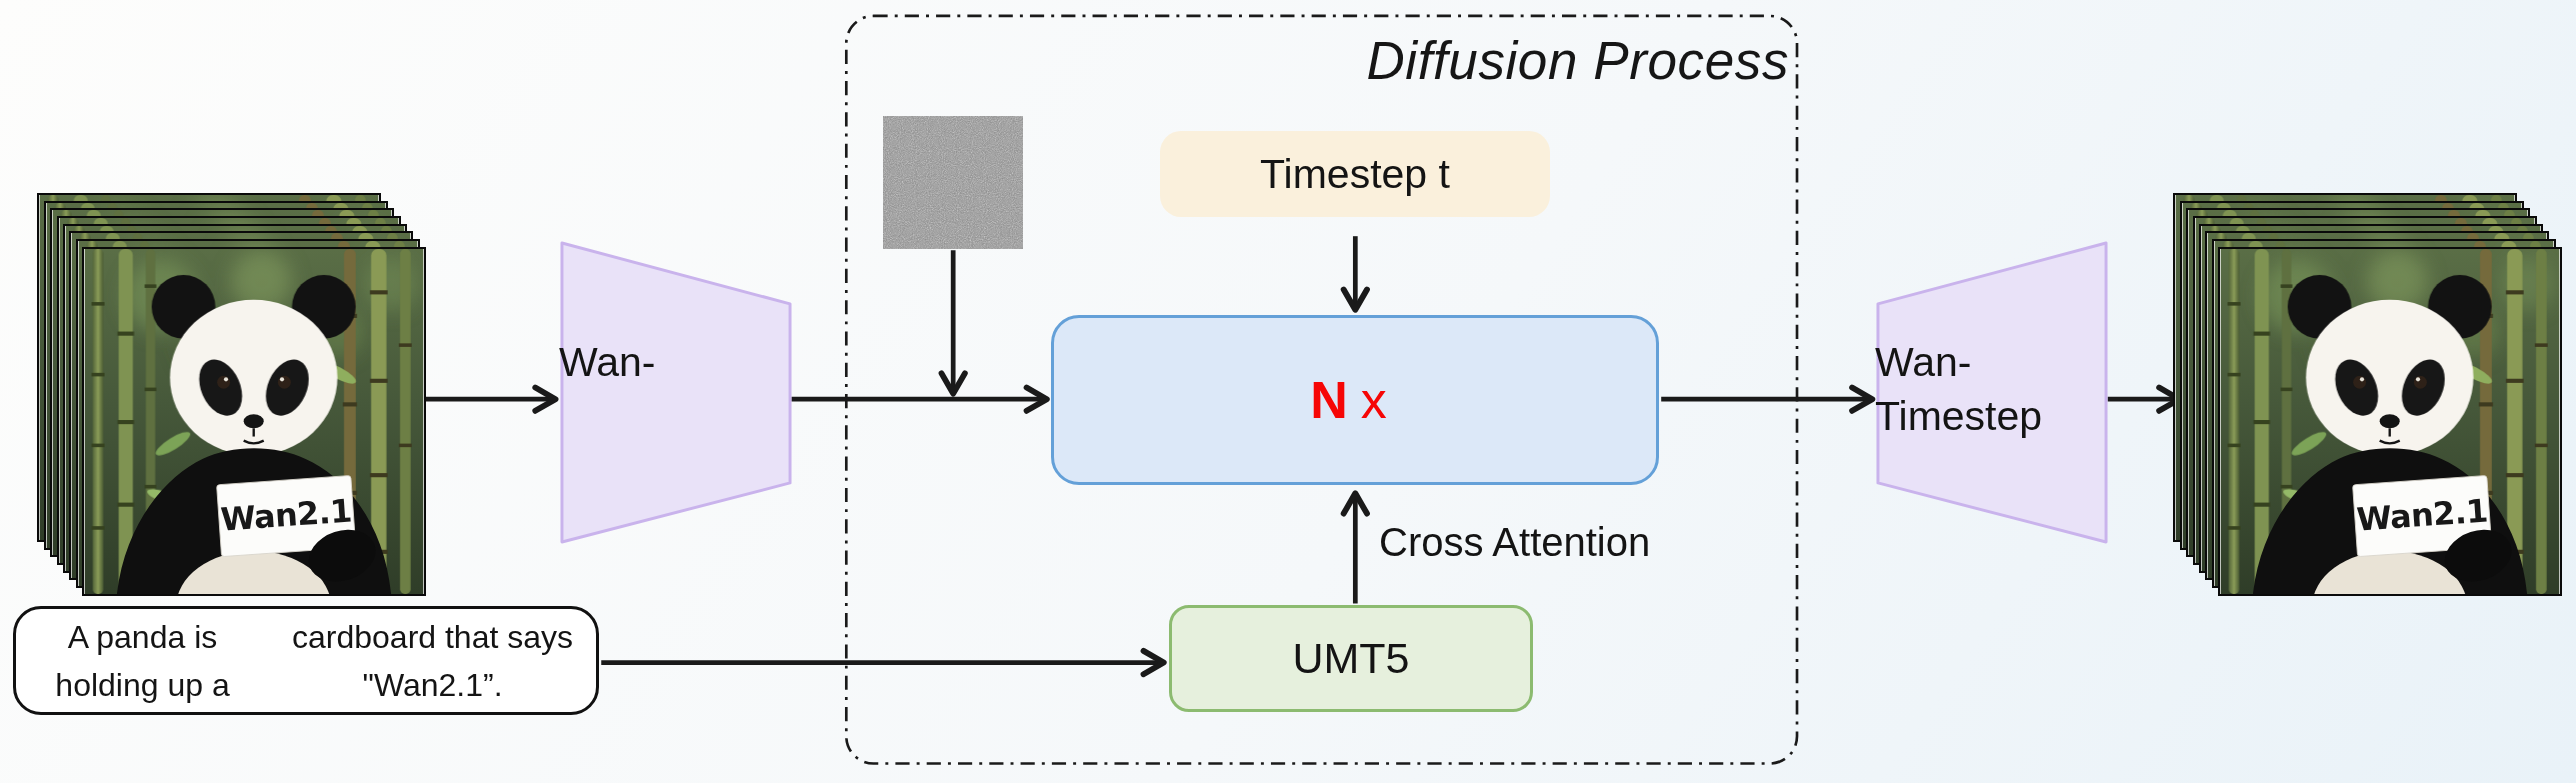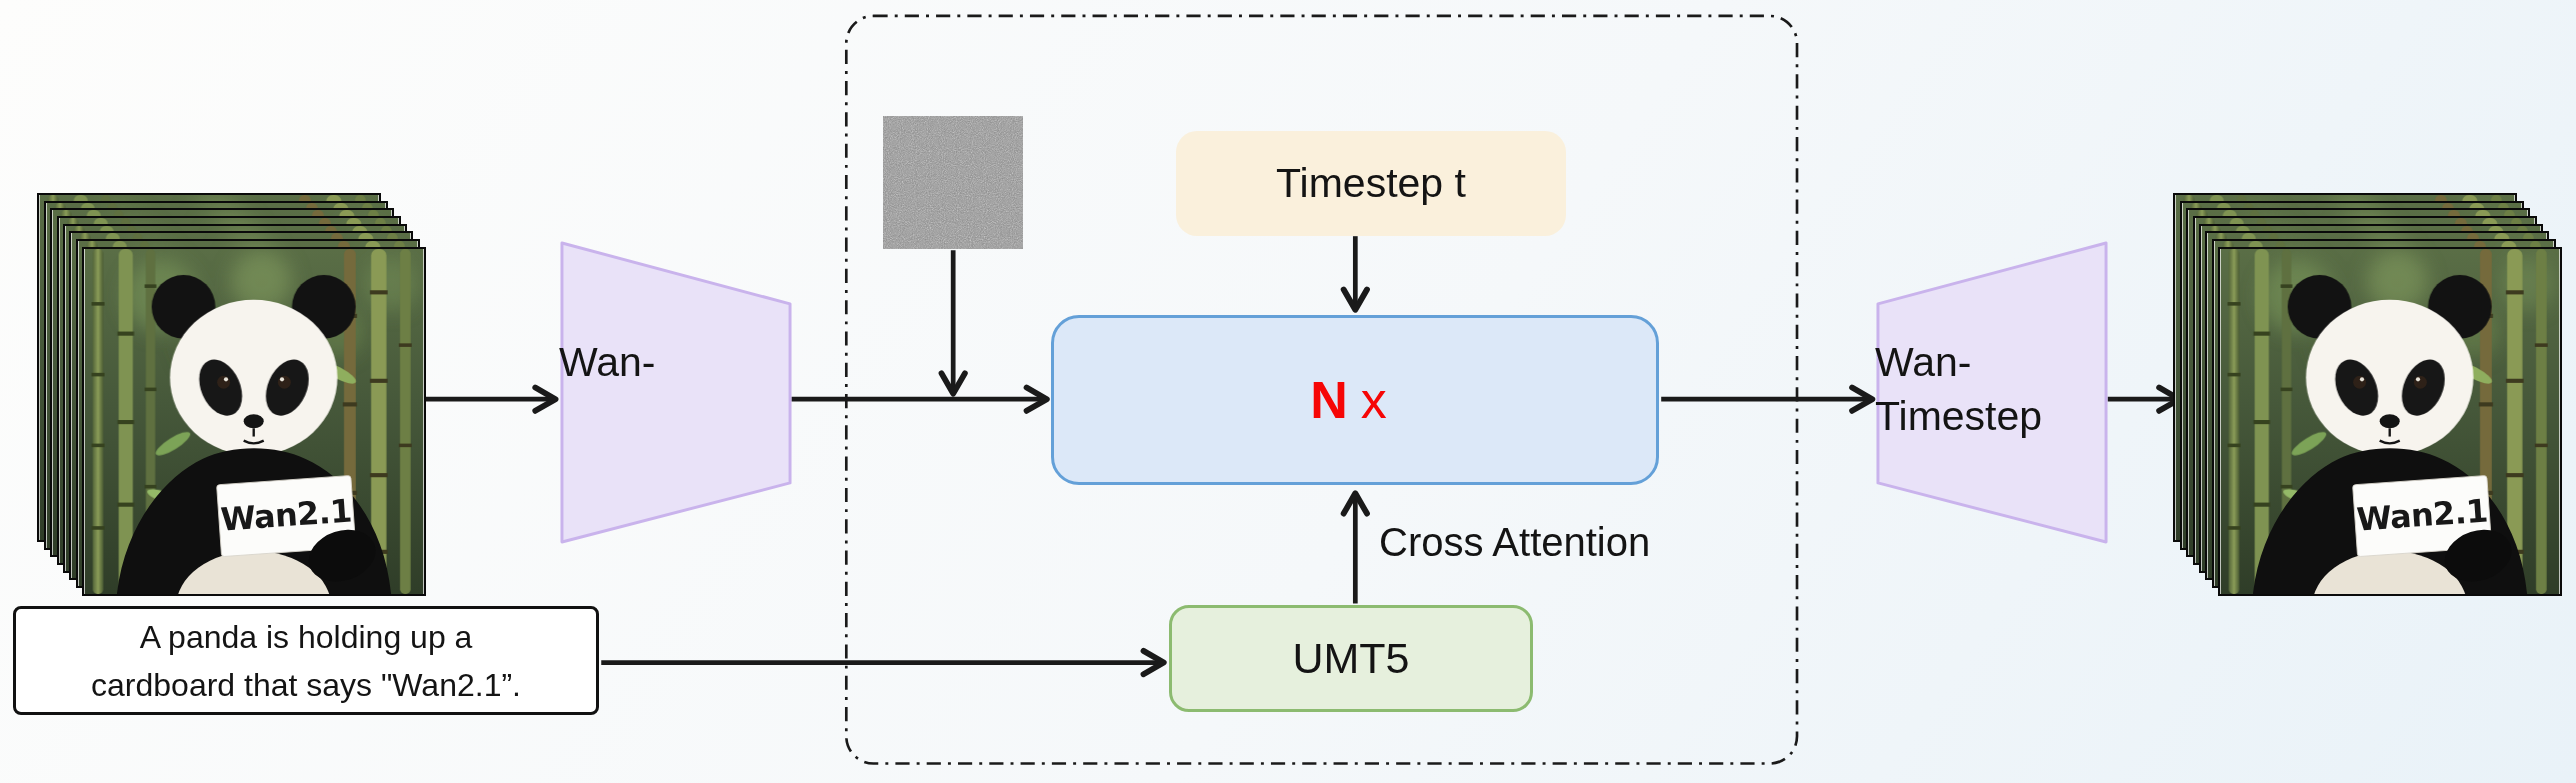--- a/index.html
+++ b/index.html
@@ -12,33 +12,33 @@
     --bg-start:#fdfdfc; --bg-end:#e9f2f8;
   }
   html,body{margin:0;padding:0;}
   body{font-family:"Liberation Sans","DejaVu Sans",sans-serif;color:var(--text-color);}
   #stage{position:relative;width:2576px;height:783px;overflow:hidden;
          background:linear-gradient(125deg,var(--bg-start) 0%,#f5f8fa 55%,var(--bg-end) 100%);}
   #connectors{position:absolute;left:0;top:0;z-index:1;}
   .node{position:absolute;display:flex;align-items:center;justify-content:center;box-sizing:border-box;z-index:2;}
   .diffusion-title{position:absolute;left:1181px;top:29.5px;width:608px;text-align:right;
       font-size:53px;font-style:italic;letter-spacing:0.6px;color:#161616;z-index:2;}
-  .timestep{left:1160px;top:131px;width:390px;height:105px;border-radius:21px;
-      background:var(--timestep-fill);font-size:41px;margin-left:16px;}
+  .timestep{left:1160px;top:131px;width:390px;height:86px;border-radius:21px;
+      background:var(--timestep-fill);font-size:41px;}
   .dit{left:1051px;top:315px;width:608px;height:170px;border-radius:28px;
       background:var(--dit-fill);border:3px solid var(--dit-border);font-size:52px;font-weight:500;}
   .dit .accent{color:var(--dit-accent);}
   .dit .n{font-weight:700;margin-right:13px;}
   .dit .x{margin-right:13px;}
   .umt5{left:1169px;top:605px;width:364px;height:107px;border-radius:20px;
       background:var(--umt5-fill);border:3px solid var(--umt5-border);font-size:43px;}
   .cross-attn{position:absolute;left:1379px;top:520px;font-size:40px;z-index:2;white-space:nowrap;}
-  .prompt-box{left:13px;top:606px;width:586px;height:109px;border-radius:8px;
+  .prompt-box{left:13px;top:606px;width:586px;height:109px;border-radius:28px;
       background:#ffffff;border:3px solid #111111;font-size:32px;line-height:1.5;
-      flex-direction:column;text-align:center;}
+      flex-direction:row;text-align:center;}
   .codec-svg{position:absolute;z-index:2;}
   .codec-label{position:absolute;z-index:3;width:234px;text-align:left;
       font-size:41px;line-height:1.32;top:335px;}
   .codec-label.enc{left:559px;} .codec-label.dec{left:1875px;}
   .noise-wrap{position:absolute;left:883px;top:116px;z-index:2;}
   .video-stack{position:absolute;width:390px;height:404px;z-index:2;}
   .video-stack .frame{position:absolute;width:340px;height:345px;background:#fff;
       border:2.4px solid var(--frame-border);}
   #left-stack{left:37px;top:193px;} #right-stack{left:2173px;top:193px;}
   #asset-defs{position:absolute;width:0;height:0;overflow:hidden;}
@@ -158,20 +158,21 @@
       <path d="M1340 676 H1770" marker-end="url(#arrowHead)"></path>
       <path d="M1614 424 V664" marker-end="url(#arrowHead)"></path>
       <path d="M2295 400 V522" marker-end="url(#arrowHead)"></path>
       <path d="M2295 1022 V838" marker-end="url(#arrowHead)"></path>
       <path d="M2813 676 H3168" marker-end="url(#arrowHead)"></path>
       <path d="M3569 676 H3688" marker-end="url(#arrowHead)"></path>
       <path d="M1018 1122 H1968" marker-end="url(#arrowHead)"></path>
     </g>
   </svg>
 
+  <div class="diffusion-title">Diffusion Process</div>
 
   <div class="noise-wrap">
     <svg width="140" height="133" viewBox="0 0 237 225">
       <rect width="237" height="225" fill="#8a8a8a"></rect>
       <rect width="237" height="225" filter="url(#noiseF)"></rect>
     </svg>
   </div>
 
   <div class="node timestep">
     <span>Timestep t</span>

